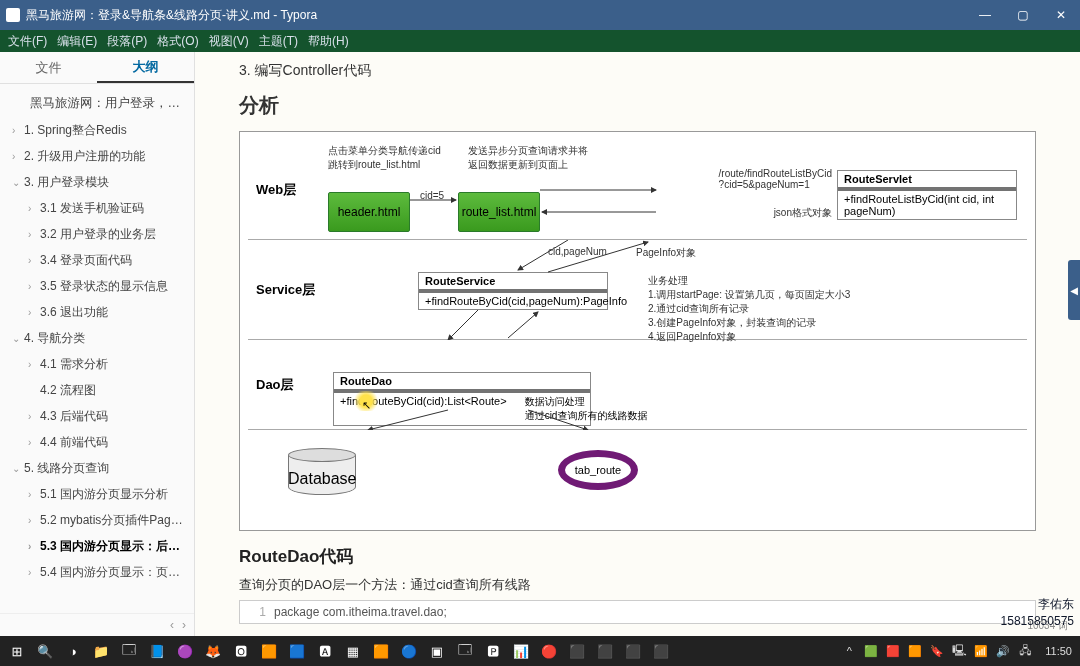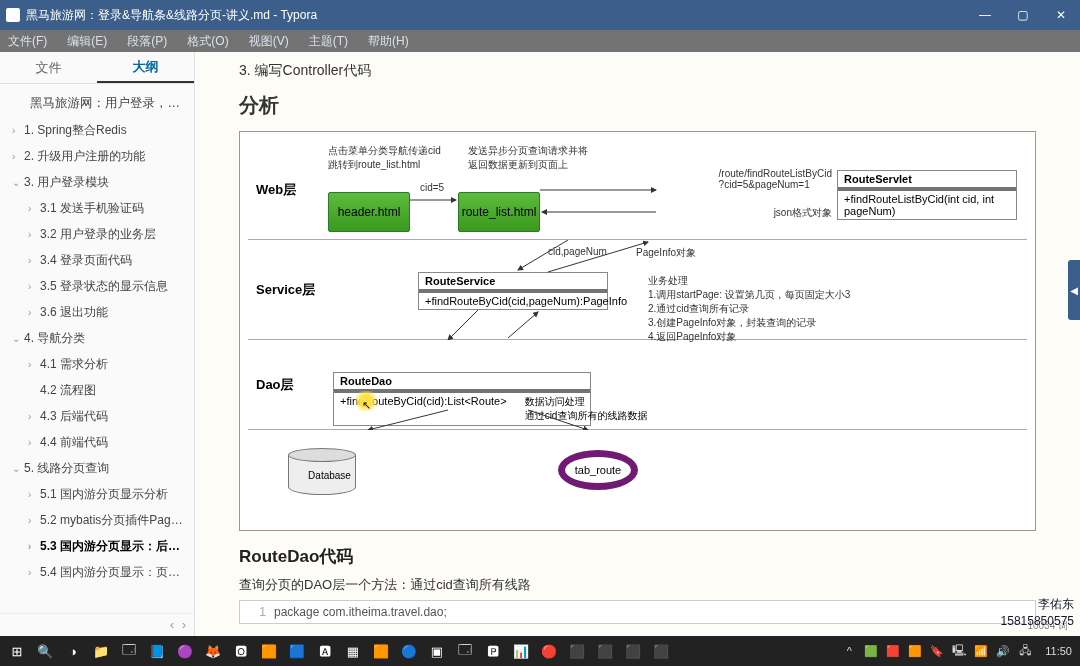--- a/index.html
+++ b/index.html
@@ -6,21 +6,21 @@
 html, body { width: 1080px; height: 666px; overflow: hidden; background: #f0f0f0; }
 
 
 .titlebar { height: 30px; background: #3b5f8a; color: #fff; display: flex; align-items: center; padding-left: 6px; font-size: 12px; }
 .titlebar .tb-icon { width: 14px; height: 14px; background: #fff; margin-right: 6px; border-radius: 2px; }
 .titlebar .title-text { flex: 1; }
 .titlebar .win-btns { display: flex; }
 .titlebar .win-btn { width: 38px; height: 30px; display: flex; align-items: center; justify-content: center; cursor: pointer; font-size: 12px; }
 
 
-.menubar { height: 22px; background: #737373; color: #d8e0ea; display: flex; align-items: center; padding-left: 8px; font-size: 12px; gap: 20px; }
+.menubar { height: 22px; background: #14532d; color: #d8e0ea; display: flex; align-items: center; padding-left: 8px; font-size: 12px; gap: 10px; }
 .menubar span { cursor: pointer; }
 
 
 .main { display: flex; height: calc(666px - 30px - 22px - 30px); background: #fff; }
 
 
 .sidebar { width: 195px; background: #fafafa; border-right: 1px solid #e0e0e0; display: flex; flex-direction: column; }
 .side-tabs { display: flex; height: 32px; border-bottom: 1px solid #e0e0e0; }
 .side-tab { flex: 1; display: flex; align-items: center; justify-content: center; font-size: 13px; color: #666; cursor: pointer; }
 .side-tab.active { color: #0369a1; font-weight: bold; border-bottom: 2px solid #333; }
@@ -64,21 +64,21 @@
 .service-box { left: 170px; top: 32px; width: 190px; }
 .dao-box { left: 85px; top: 32px; width: 258px; }
 
 .tiny { position: absolute; font-size: 10px; color: #333; white-space: nowrap; }
 
 .note { position: absolute; font-size: 10px; color: #333; line-height: 1.4; }
 
 .db-cyl { position: absolute; left: 40px; top: 18px; width: 68px; height: 50px; }
 .db-cyl .top { width: 68px; height: 14px; border: 1px solid #777; border-radius: 50%; background: #ddd; position: absolute; top: 0; }
 .db-cyl .mid { width: 68px; height: 40px; border: 1px solid #777; border-top: none; border-radius: 0 0 34px 34px / 0 0 8px 8px; background: #eee; position: absolute; top: 7px; }
-.db-cyl .lbl { position: absolute; top: 22px; width: 100%; text-align: center; font-size: 10px; padding-left: 15px; }
+.db-cyl .lbl { position: absolute; top: 22px; width: 100%; text-align: center; font-size: 16px; }
 
 .tab-route { position: absolute; left: 310px; top: 20px; width: 80px; height: 40px; border: 7px solid #701a75; border-radius: 50%; display: flex; align-items: center; justify-content: center; font-size: 11px; background: #fff; }
 
 .hl { background: radial-gradient(circle, #ffe24a 35%, rgba(255,226,74,0) 70%); width: 28px; height: 20px; position: absolute; }
 .cursor-ptr { position: absolute; font-size: 11px; color: #000; }
 
 .code { border: 1px solid #ccc; background: #fff; font-family: Consolas, monospace; font-size: 12px; padding: 4px 8px; display: flex; }
 .code .ln { color: #aaa; width: 18px; text-align: right; margin-right: 8px; }
 .code .pkg { color: #555; }
 
@@ -165,21 +165,21 @@
     <div class="diagram">
 
       <div class="layer web">
         <div class="layer-label">Web层</div>
         <div class="tiny" style="left:80px;top:4px; white-space:pre;">点击菜单分类导航传递cid
 跳转到route_list.html</div>
         <div class="tiny" style="left:220px;top:4px; white-space:pre;">发送异步分页查询请求并将
 返回数据更新到页面上</div>
         <div class="box greenbox green1">header.html</div>
         <div class="box greenbox green2">route_list.html</div>
-        <div class="tiny" style="left:172px;top:42px;text-align:right;">cid=5</div>
+        <div class="tiny" style="left:172px;top:50px;text-align:right;">cid=5</div>
 
         <div class="whitebox servlet-box">
           <div class="bx-title">RouteServlet</div>
           <div class="bx-body">+findRouteListByCid(int cid, int pageNum)</div>
         </div>
         <div class="tiny" style="right:195px;top:28px; white-space:pre;">/route/findRouteListByCid
 ?cid=5&amp;pageNum=1</div>
         <div class="tiny" style="right:195px;top:66px;">json格式对象</div>
 
         <svg class="conn" width="600" height="100">

